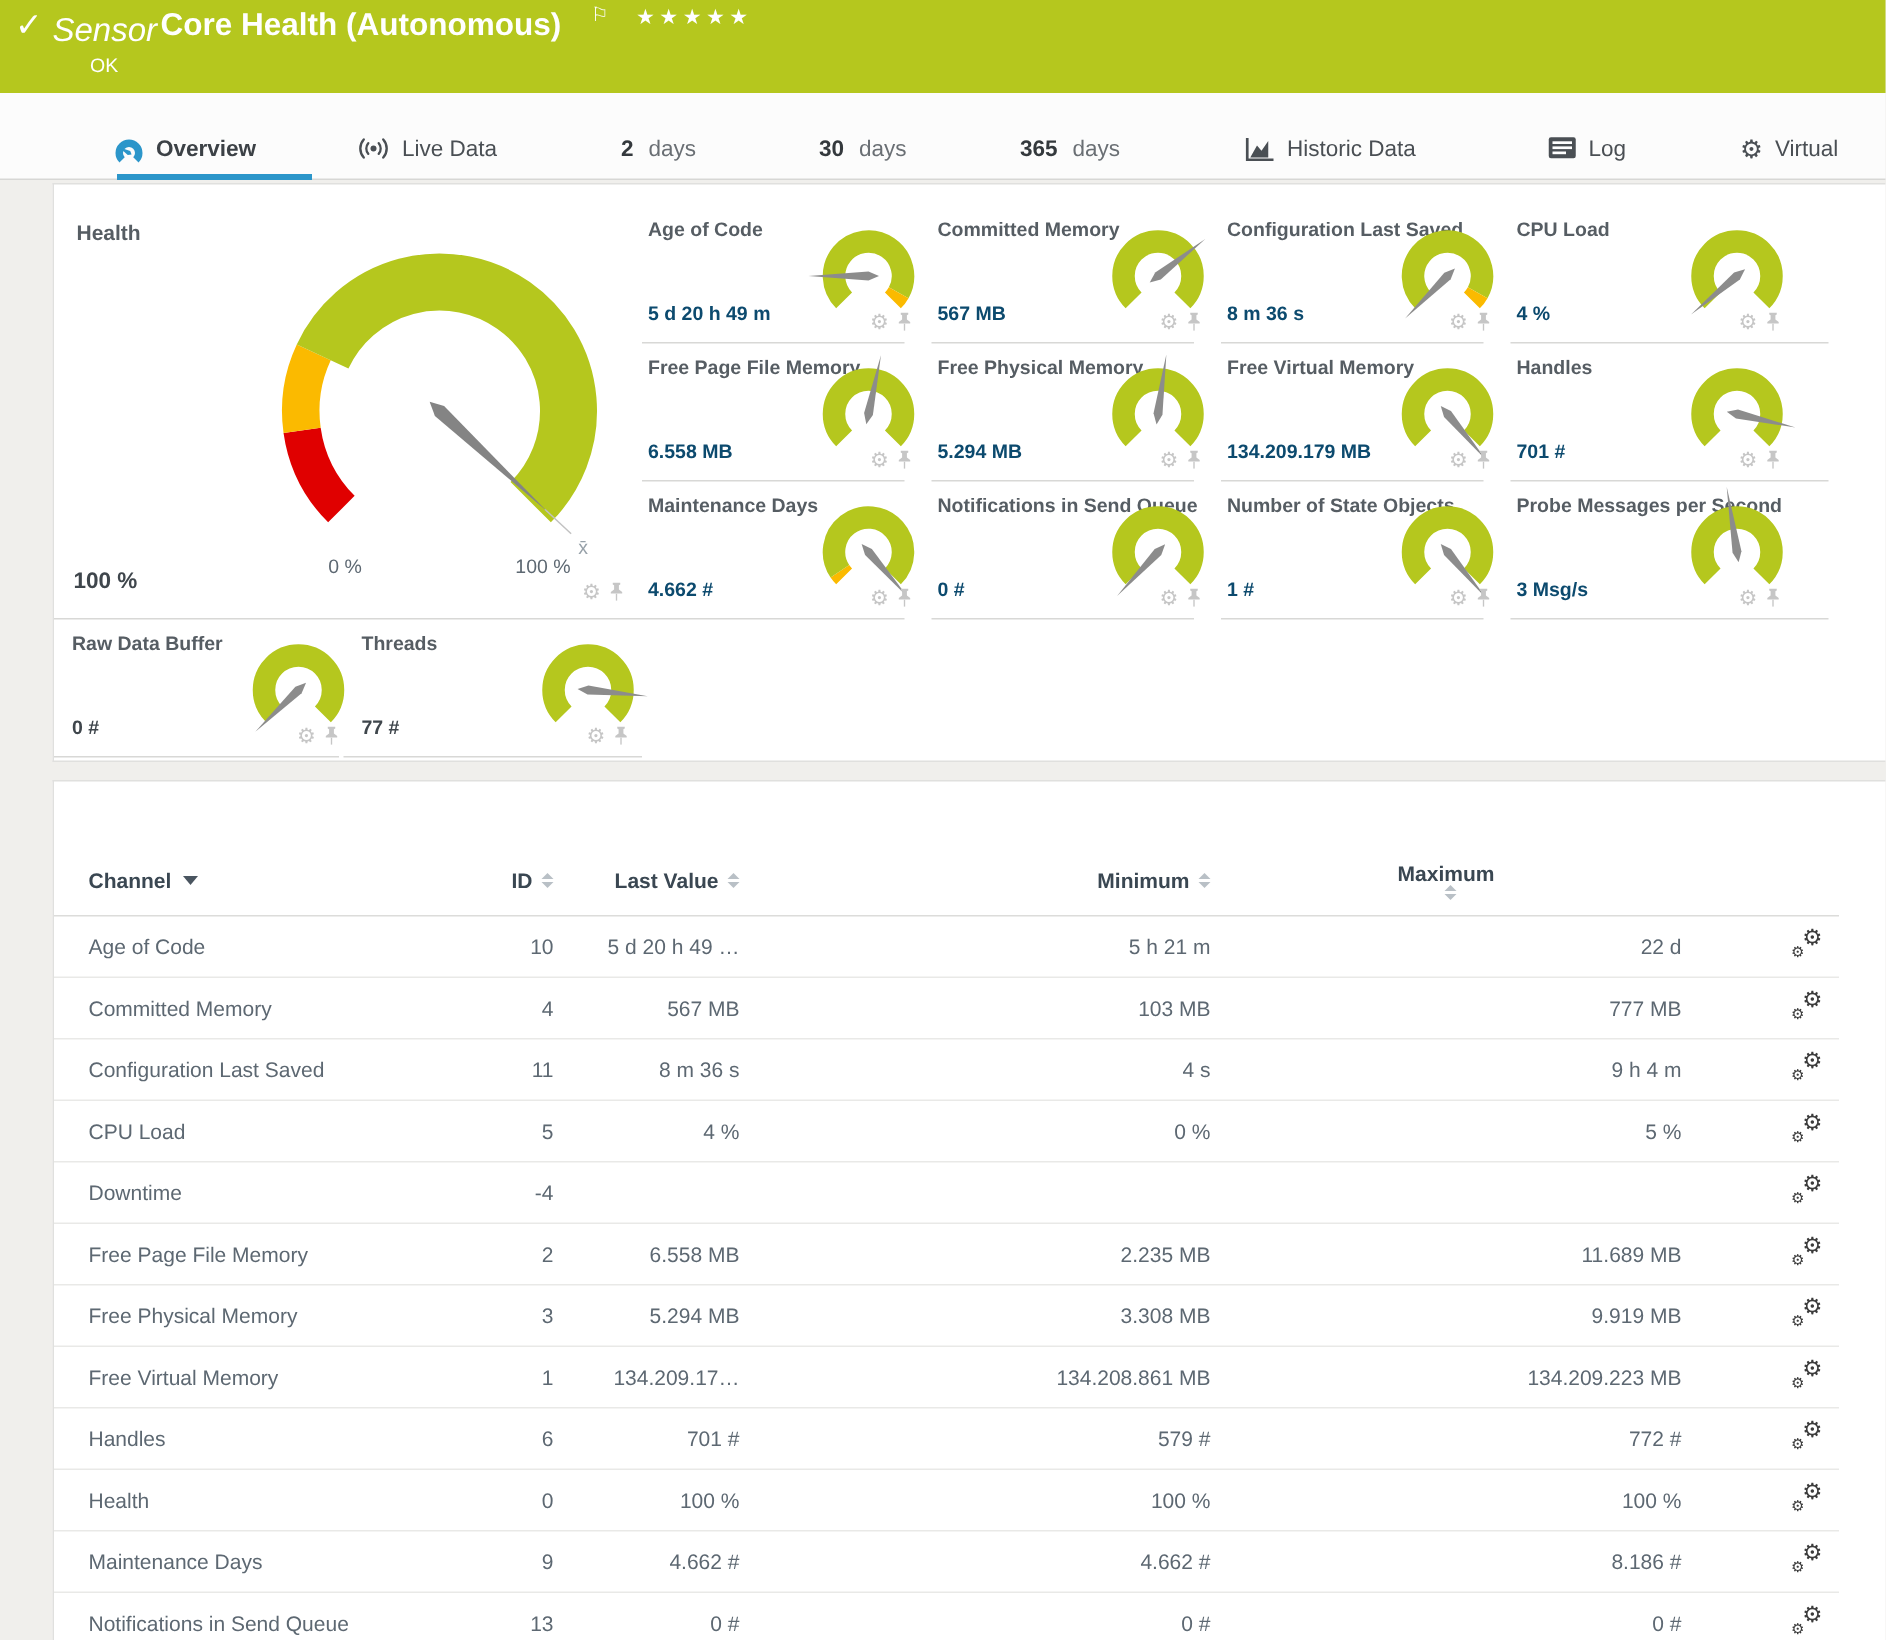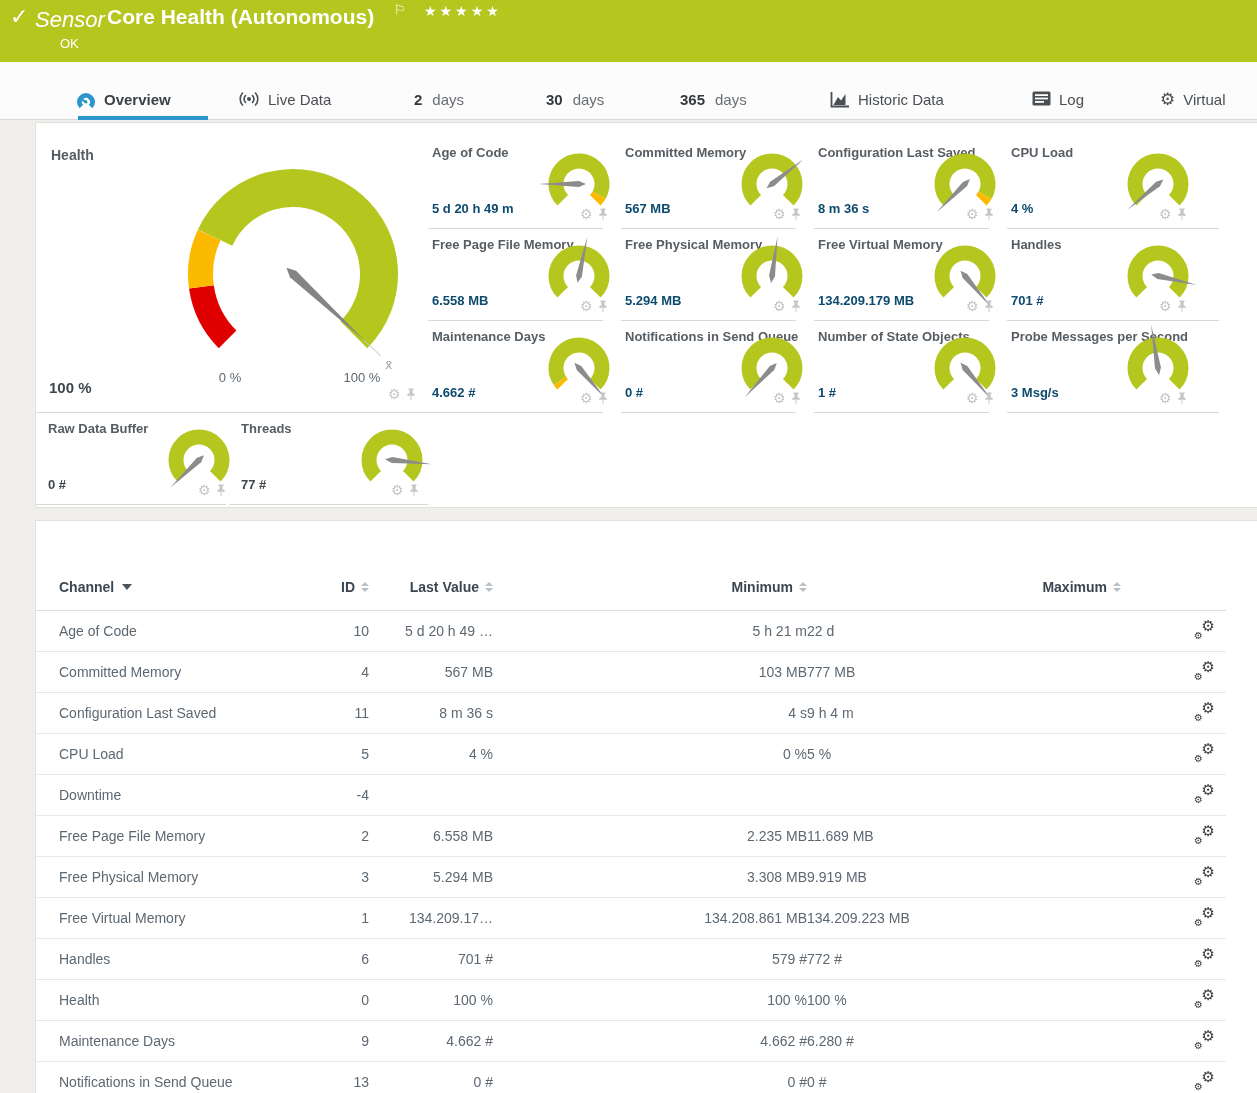--- a/index.html
+++ b/index.html
@@ -66,21 +66,21 @@
   
   .ttable{position:absolute;left:0px;top:42px;width:1190px;}
   .thead{display:flex;height:48px;align-items:center;border-bottom:1px solid #dcdcda;
     font-size:14px;font-weight:700;color:#3a4752;}
   .trow{display:flex;height:41px;align-items:center;border-bottom:1px solid #e9e9e7;
     font-size:14px;color:#5d6872;}
   .c-channel{width:288px;padding-left:23px;text-align:left;}
   .c-id{width:45px;text-align:right;}
   .c-last{width:124px;text-align:right;}
   .c-min{width:314px;text-align:right;}
-  .c-max{width:314px;}
+  .c-max{width:314px;text-align:right;flex-direction:column;}
   .c-icon{width:100px;text-align:right;padding-right:6px;}
   .thead .hcell{display:flex;align-items:center;}
   .thead .c-id,.thead .c-last,.thead .c-min,.thead .c-max{justify-content:flex-end;}
   .sorter{display:inline-flex;flex-direction:column;gap:2px;margin-left:6px;cursor:pointer;}
   .sorter .up{width:0;height:0;border-left:4px solid transparent;border-right:4px solid transparent;
     border-bottom:4px solid #b9c0c6;}
   .sorter .dn{width:0;height:0;border-left:4px solid transparent;border-right:4px solid transparent;
     border-top:4px solid #b9c0c6;}
   .sort-active{width:0;height:0;border-left:5px solid transparent;border-right:5px solid transparent;
     border-top:6px solid #4a5560;margin-left:8px;display:inline-block;cursor:pointer;}
@@ -511,21 +511,21 @@
           <div class="c-last">100 %</div>
           <div class="c-min">100 %</div>
           <div class="c-max">100 %</div>
           <div class="c-icon"><span class="row-gear"><span class="g1">⚙</span><span class="g2">⚙</span></span></div>
         </div>
         <div class="trow">
           <div class="c-channel">Maintenance Days</div>
           <div class="c-id">9</div>
           <div class="c-last">4.662 #</div>
           <div class="c-min">4.662 #</div>
-          <div class="c-max">6.280 #</div>
+          <div class="c-max">8.186 #</div>
           <div class="c-icon"><span class="row-gear"><span class="g1">⚙</span><span class="g2">⚙</span></span></div>
         </div>
         <div class="trow">
           <div class="c-channel">Notifications in Send Queue</div>
           <div class="c-id">13</div>
           <div class="c-last">0 #</div>
           <div class="c-min">0 #</div>
           <div class="c-max">0 #</div>
           <div class="c-icon"><span class="row-gear"><span class="g1">⚙</span><span class="g2">⚙</span></span></div>
         </div>

